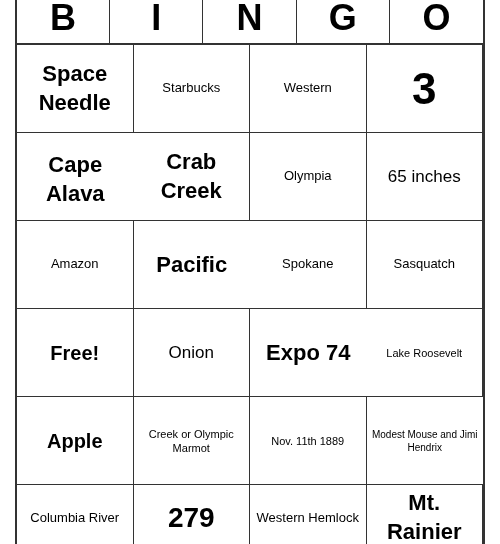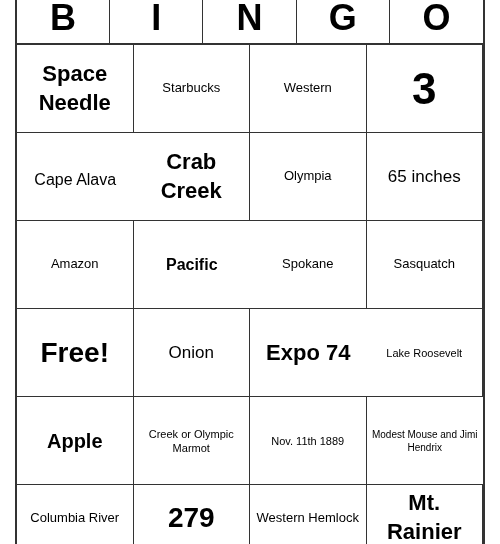--- a/index.html
+++ b/index.html
@@ -63,29 +63,29 @@
       <div class="bingo-header-cell">I</div>
       <div class="bingo-header-cell">N</div>
       <div class="bingo-header-cell">G</div>
       <div class="bingo-header-cell">O</div>
     </div>
   <div class="bingo-grid">
   <div class="bingo-cell" style="font-size: 22px; font-weight: bold;">Space Needle</div>
       <div class="bingo-cell" style="font-size: 13px;">Starbucks</div>
       <div class="bingo-cell" style="font-size: 13px;">Western</div>
       <div class="bingo-cell" style="font-size: 44px; font-weight: bold;">3</div>
-      <div class="bingo-cell" style="font-size: 16px; font-weight: normal; margin-top: 6px;">Cape Alava</div>
+      <div class="bingo-cell" style="font-size: 22px; font-weight: bold; margin-top: 6px;">Cape Alava</div>
       <div class="bingo-cell" style="font-size: 22px; font-weight: bold;">Crab Creek</div>
       <div class="bingo-cell" style="font-size: 13px;">Olympia</div>
       <div class="bingo-cell" style="font-size: 17px;">65 inches</div>
       <div class="bingo-cell" style="font-size: 13px;">Amazon</div>
-      <div class="bingo-cell" style="font-size: 16px; font-weight: bold;">Pacific</div>
+      <div class="bingo-cell" style="font-size: 22px; font-weight: bold;">Pacific</div>
       <div class="bingo-cell" style="font-size: 13px;">Spokane</div>
       <div class="bingo-cell" style="font-size: 13px;">Sasquatch</div>
-      <div class="bingo-cell" style="font-size: 28px; font-weight: bold;">Free!</div>
+      <div class="bingo-cell" style="font-size: 20px; font-weight: bold;">Free!</div>
       <div class="bingo-cell" style="font-size: 17px;">Onion</div>
       <div class="bingo-cell" style="font-size: 22px; font-weight: bold;">Expo 74</div>
       <div class="bingo-cell" style="font-size: 11px;">Lake Roosevelt</div>
       <div class="bingo-cell" style="font-size: 20px; font-weight: bold;">Apple</div>
       <div class="bingo-cell" style="font-size: 11px;">Creek or Olympic Marmot</div>
       <div class="bingo-cell" style="font-size: 11px;">Nov. 11th 1889</div>
       <div class="bingo-cell" style="font-size: 10px; text-align: center;">Modest Mouse and Jimi Hendrix</div>
       <div class="bingo-cell" style="font-size: 13px;">Columbia River</div>
       <div class="bingo-cell" style="font-size: 28px; font-weight: bold;">279</div>
       <div class="bingo-cell" style="font-size: 13px;">Western Hemlock</div>

